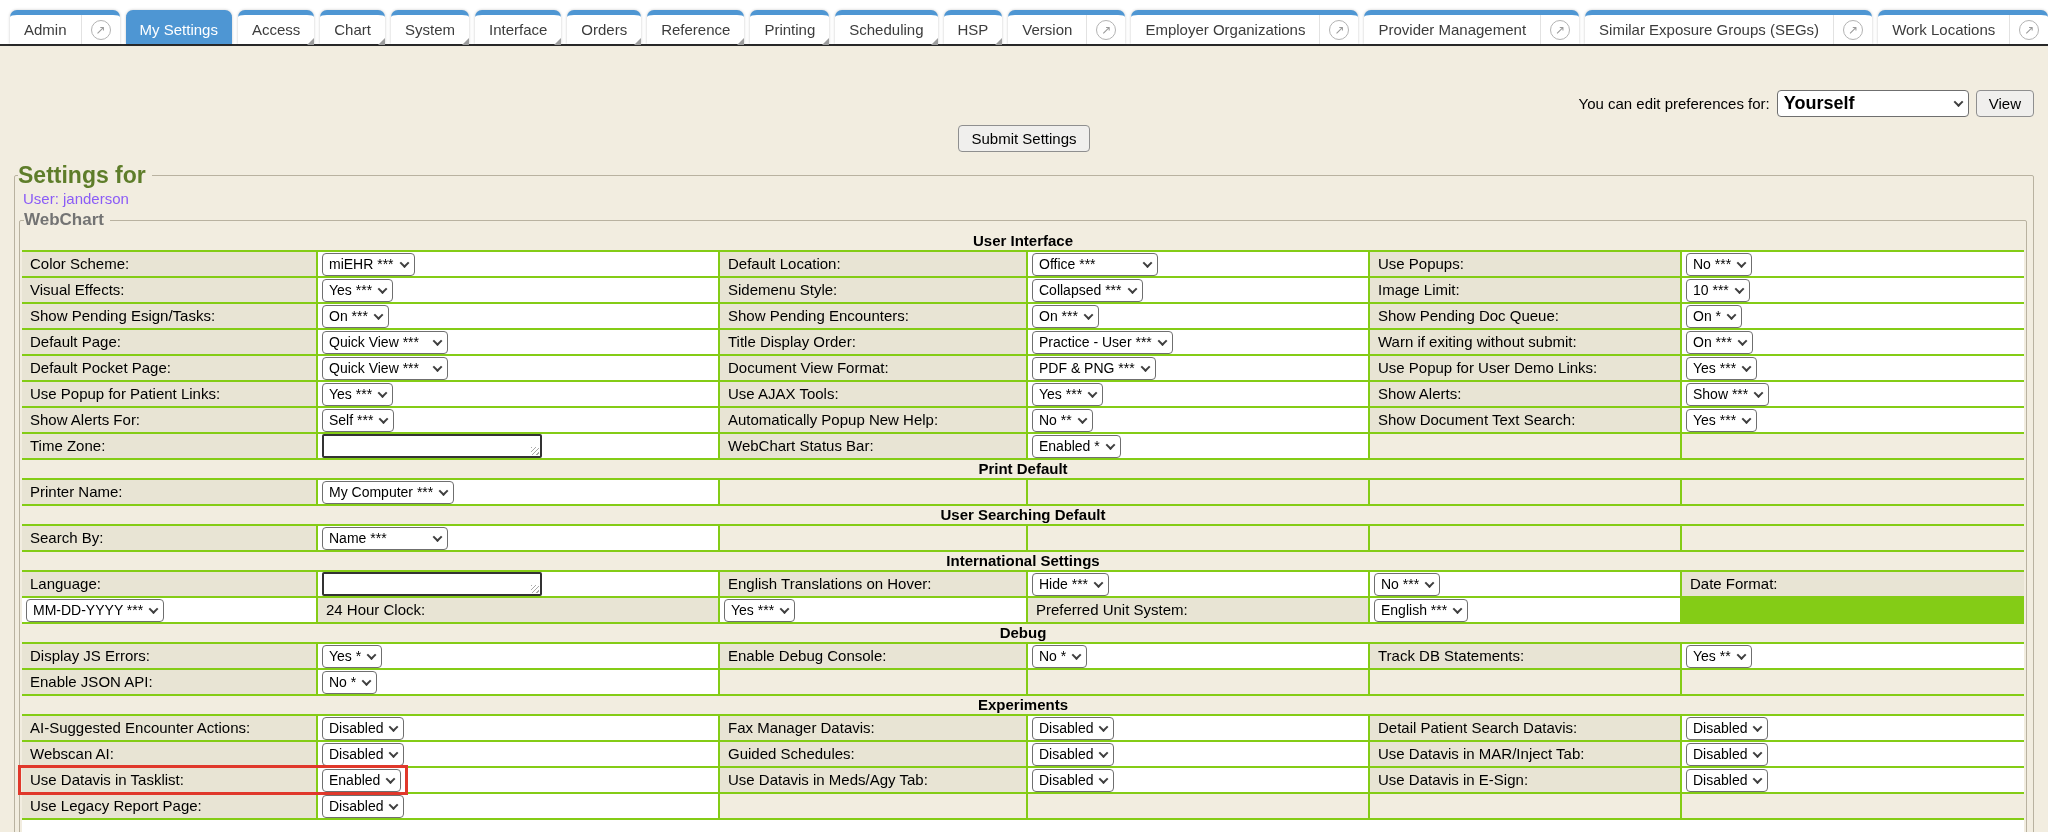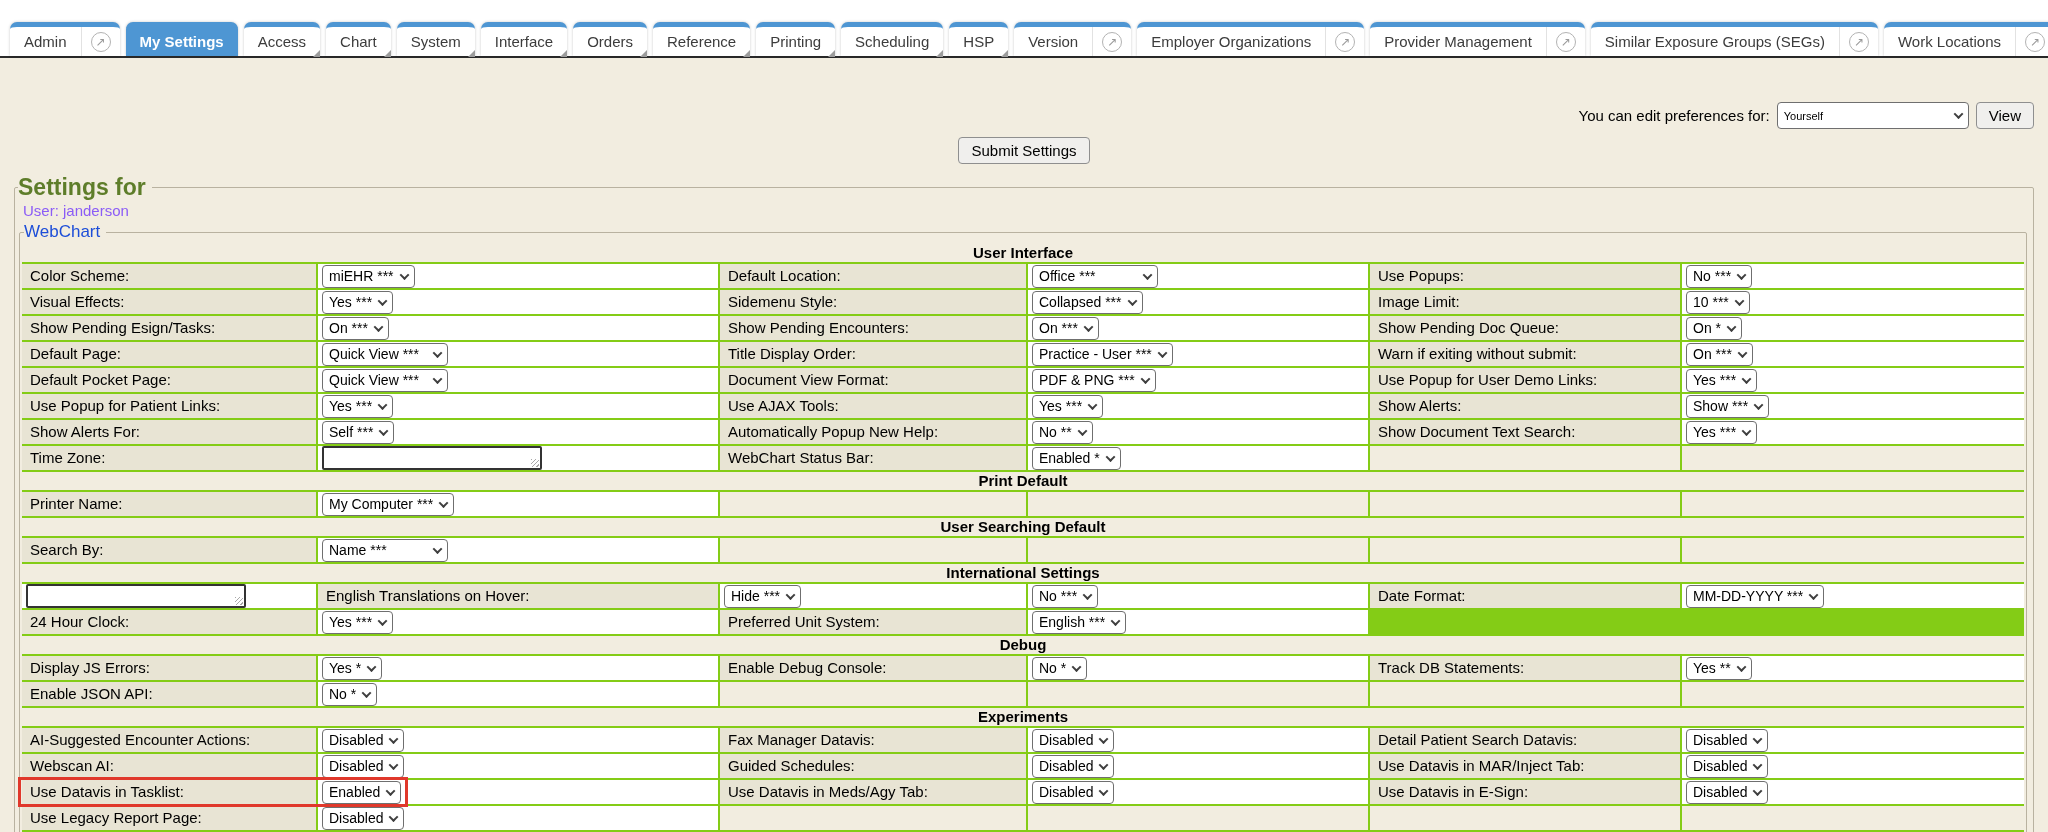--- a/index.html
+++ b/index.html
@@ -1,27 +1,27 @@
 <!DOCTYPE html>
 <html><head>
 <meta charset="utf-8">
 <style>
   * { box-sizing: border-box; margin: 0; padding: 0; }
   html,body { width:2048px; height:832px; overflow:hidden;
     font-family:"Liberation Sans", sans-serif; background:#f2ede0; }
 
   
-  .tabbar { width:100%; height:58px; background:#fff; border-bottom:2px solid #2b2b2b;
+  .tabbar { width:100%; height:46px; background:#fff; border-bottom:2px solid #2b2b2b;
     display:flex; align-items:flex-end; gap:6px; padding:6px 10px 0 10px; white-space:nowrap; }
   .tab { position:relative; display:inline-flex; align-items:stretch; height:34px;
     background:#fff; border-top:5px solid #4e96d3; border-radius:7px 7px 0 0;
     box-shadow:0 0 3px rgba(0,0,0,.22); color:#3c3c3c; font-size:15px; }
   .tab-label { display:flex; align-items:center; padding:0 14px; }
   .tab.selected { background:#4e96d3; border-top-color:#4e96d3; }
-  .tab.selected .tab-label { color:#fff; font-weight:bold; }
+  .tab.selected .tab-label { color:#fff; font-weight:normal; }
   .ext-seg { display:flex; align-items:center; padding:0 9px; border-left:1px solid #e2e2e2; }
   .ext-circle { width:20px; height:20px; border:1px solid #b3b3b3; border-radius:50%;
     display:flex; align-items:center; justify-content:center; color:#9a9a9a; font-size:12px; line-height:1; }
   .fold { position:absolute; right:0; bottom:-1px; width:0; height:0;
     border-style:solid; border-width:0 0 7px 7px; border-color:transparent transparent #9c9c9c transparent; }
 
   
   .content { padding:8px 14px 0 14px;margin-top:30px; }
   .prefs-row { display:flex; justify-content:flex-end; align-items:center; gap:7px;
     font-size:15px; margin:6px 0 2px 0; color:#000; }
@@ -29,35 +29,35 @@
     font-size:15px; font-family:inherit; padding:3px 12px; color:#000; height:27px; }
   .submit-row { text-align:center; margin:8px 0 10px 0; }
 
   
   .fsel { display:inline-flex; align-items:center; gap:7px; background:#fff;
     border:1px solid #6f6f6f; border-radius:4px; height:23px; padding:0 6px 0 6px;
     font-size:14px; color:#000; white-space:nowrap; }
   .fsel .chev { width:7px; height:7px; border-right:2px solid #3f3f3f; border-bottom:2px solid #3f3f3f;
     transform:rotate(45deg) translate(-1px,-1px); flex:0 0 auto; }
   .fsel.wide { width:126px; justify-content:space-between; }
-  .fsel.yourself { width:192px; height:27px; justify-content:space-between; font-size:11px; }
+  .fsel.yourself { width:192px; height:27px; justify-content:space-between; font-size:18px;font-weight:bold; }
 
   
   .tinput { position:relative; display:inline-block; width:220px; height:24px;
     background:#fff; border:2px solid #333; border-radius:2px; }
   .tinput::after { content:""; position:absolute; right:1px; bottom:1px; width:8px; height:8px;
     background:repeating-linear-gradient(135deg,#a9a9a9 0 1px,transparent 1px 3px); }
 
   
   fieldset { border:1px solid #b9b2a0; border-radius:2px; }
   .outer-fs { margin-top:2px; padding:0 6px 4px 2px; }
   .outer-fs > legend { font-size:23px; font-weight:bold; color:#5e7d2a; padding-right:6px; margin-left:1px; }
   .user-line { font-size:15px; margin:1px 0 3px 6px; color:#8b5cf6; }
   .inner-fs { margin-left:2px; padding:2px; }
-  .inner-fs > legend { font-size:17px; font-weight:normal; color:#1d4ed8; padding-right:6px; margin-left:2px; }
+  .inner-fs > legend { font-size:17px; font-weight:bold; color:#737373; padding-right:6px; margin-left:2px; }
 
   
   .grid { position:relative; display:grid; grid-template-columns:294px 400px 306px 340px 310px 1fr;
     gap:2px; background:#84cc16; font-size:15px; }
   .sec-header { grid-column:1 / -1; background:#f2ede0; text-align:center;
     font-weight:bold; height:18px; line-height:18px; }
   .cell { height:24px; background:#f2ede0; }
   .cell.lab.filled { background:#e8e4d4; padding-left:8px; line-height:24px; white-space:nowrap; overflow:hidden; }
   .cell.val.filled { background:#fff; display:flex; align-items:center; padding-left:4px; }
   .footer-strip { grid-column:1 / -1; background:#fff; height:24px; }
@@ -345,20 +345,21 @@
             <span class="fsel wide">
               <span class="sel-t">Name ***</span>
               <span class="chev"></span>
             </span>
           </div>
           <div class="cell lab"></div>
           <div class="cell val"></div>
           <div class="cell lab"></div>
           <div class="cell val"></div>
           <div class="sec-header">International Settings</div>
+          <div class="cell lab filled">Language:</div>
           <div class="cell val filled">
             <span class="tinput"></span>
           </div>
           <div class="cell lab filled">English Translations on Hover:</div>
           <div class="cell val filled">
             <span class="fsel">
               <span class="sel-t">Hide ***</span>
               <span class="chev"></span>
             </span>
           </div>

